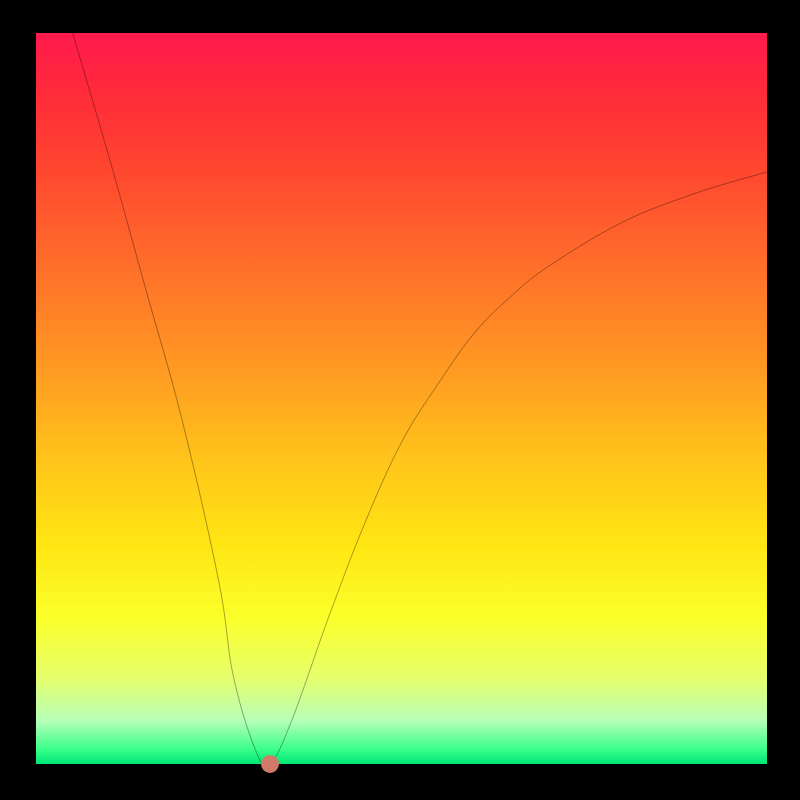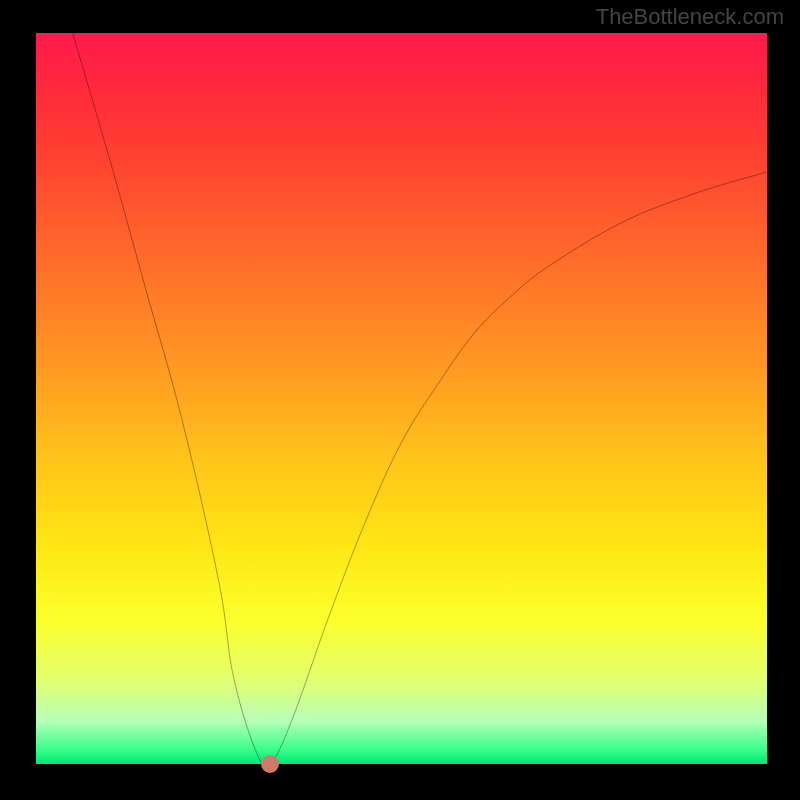--- a/index.html
+++ b/index.html
@@ -55,20 +55,19 @@
     border-radius: 50%;
     background: #d17a6a;
     transform: translate(-50%, -50%);
     z-index: 5;
   }
 </style>
 </head>
 <body>
 
 <div class="container">
-  <div class="watermark">TheBottleneck.com</div>
   <div class="plot-area">
     <svg class="curve" viewBox="0 0 100 100" preserveAspectRatio="none">
       <path d="M 5.000 0.000 C 5.900 3.060, 8.200 10.700, 10.000 17.000 C 11.800 23.300, 13.200 28.520, 15.000 35.000 C 16.800 41.480, 18.200 45.800, 20.000 53.000 C 21.800 60.200, 23.740 68.700, 25.000 75.000 C 26.260 81.300, 26.100 83.860, 27.000 88.000 C 27.900 92.140, 29.100 95.840, 30.000 98.000 C 30.900 100.160, 31.100 100.720, 32.000 100.000 C 32.900 99.280, 33.560 97.600, 35.000 94.000 C 36.440 90.400, 38.200 84.860, 40.000 80.000 C 41.800 75.140, 43.200 71.320, 45.000 67.000 C 46.800 62.680, 48.200 59.420, 50.000 56.000 C 51.800 52.580, 53.200 50.700, 55.000 48.000 C 56.800 45.300, 58.200 43.160, 60.000 41.000 C 61.800 38.840, 63.200 37.620, 65.000 36.000 C 66.800 34.380, 67.300 33.800, 70.000 32.000 C 72.700 30.200, 76.400 27.800, 80.000 26.000 C 83.600 24.200, 86.400 23.260, 90.000 22.000 C 93.600 20.740, 98.200 19.540, 100.000 19.000" fill="none" stroke="#000000" stroke-width="0.35" vector-effect="non-scaling-stroke" stroke-linejoin="round" stroke-linecap="round"></path>
     </svg>
     <div class="marker-dot" style="left: 32%; top: 100%; background: rgb(209, 122, 106);"></div>
   </div>
 </div>
 
 </body></html>

